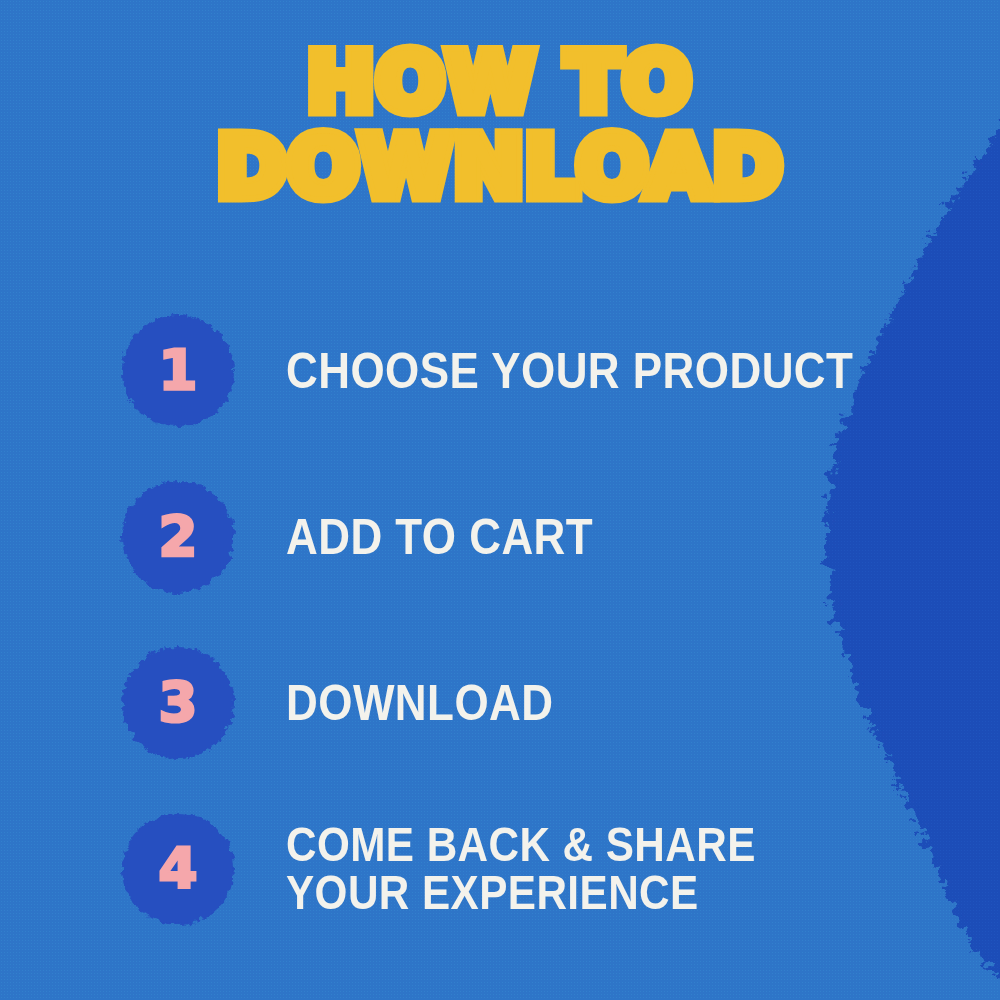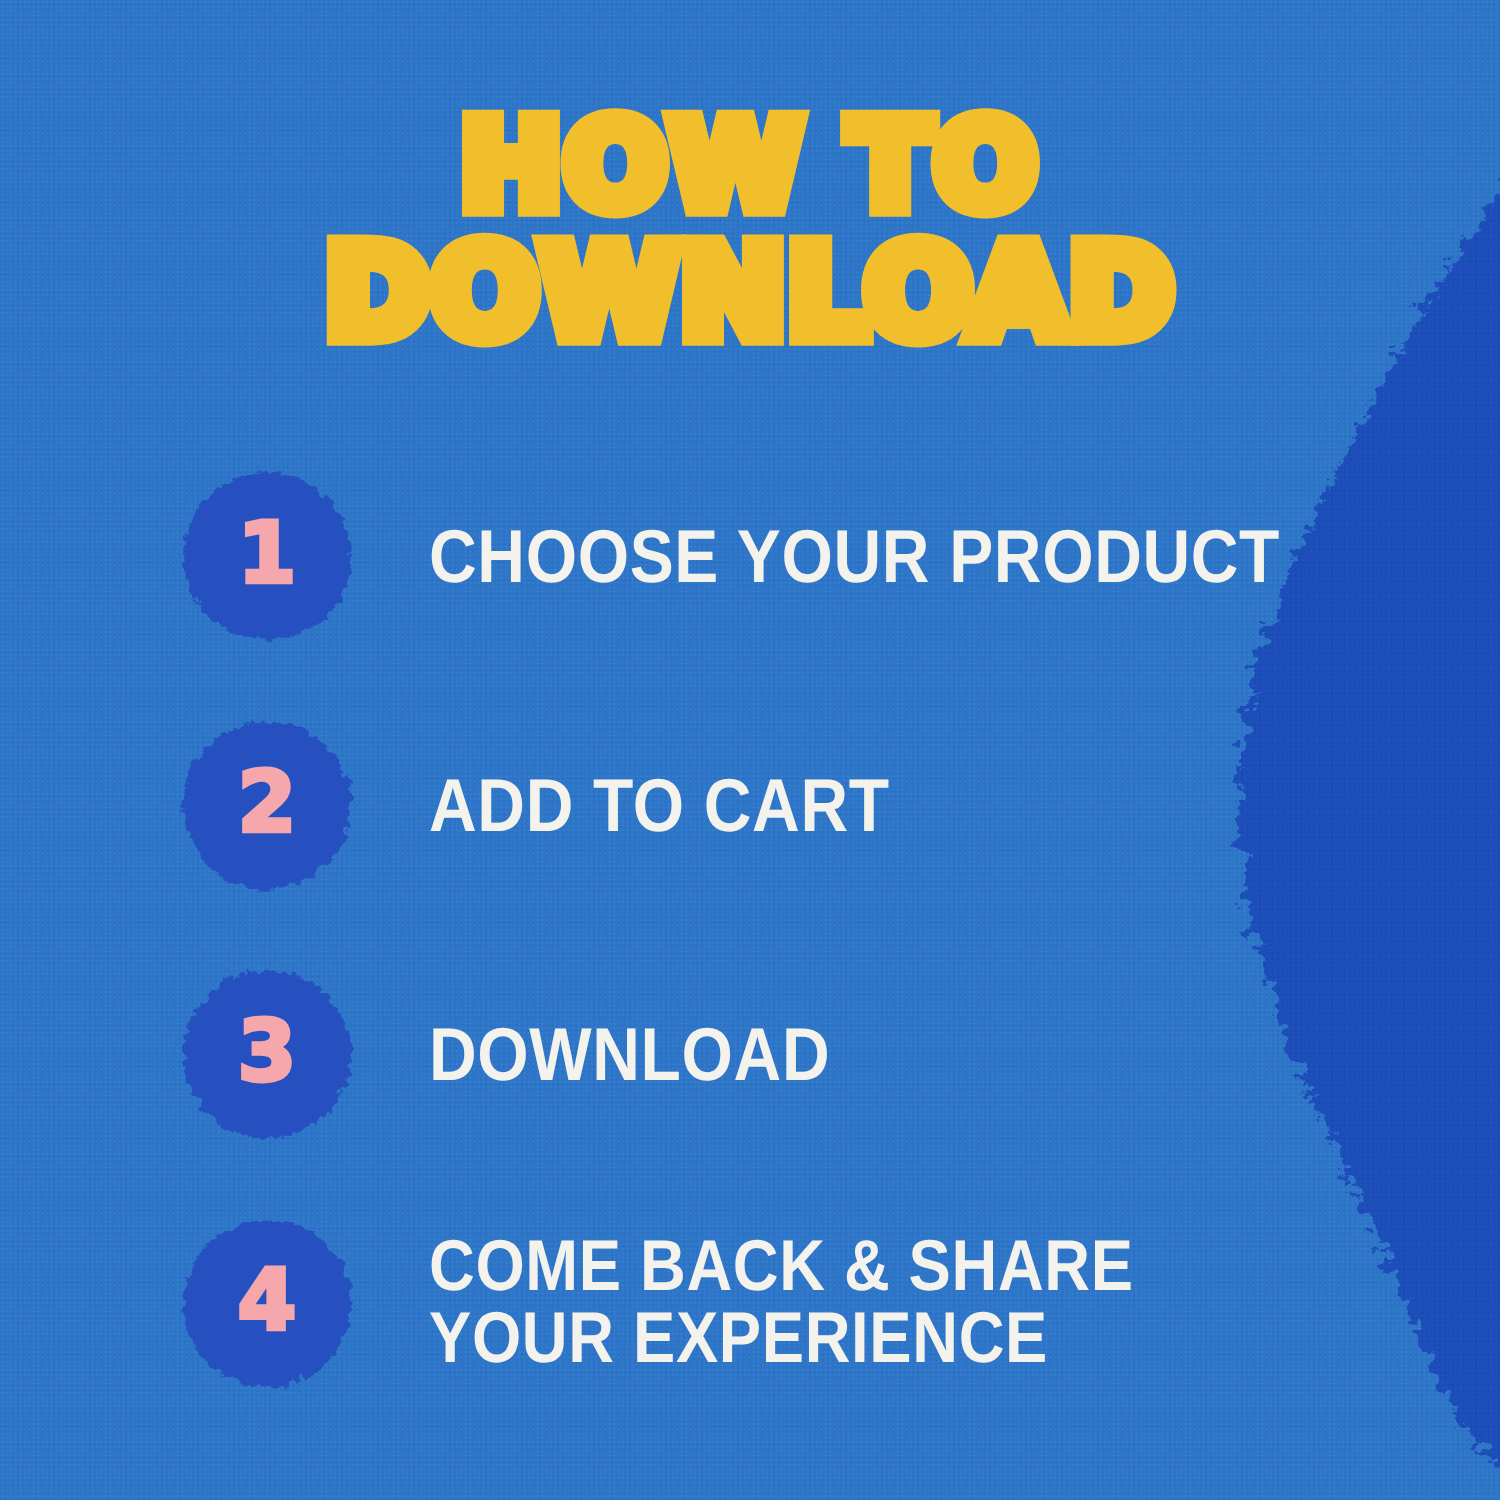--- a/index.html
+++ b/index.html
@@ -73,21 +73,20 @@
        0 0 0 #f2bf2c,
        4px 0 0 #f2bf2c, -4px 0 0 #f2bf2c,
        0 4px 0 #f2bf2c, 0 -4px 0 #f2bf2c,
        3px 3px 0 #f2bf2c, -3px 3px 0 #f2bf2c,
        3px -3px 0 #f2bf2c, -3px -3px 0 #f2bf2c;
   }
 
   .heading-line.line1 {
     font-size: 80px;
     line-height: 82px;
-    margin-top: 28px;
   }
   .heading-line.line2 {
     font-size: 84px;
     line-height: 86px;
     letter-spacing: 1px;
   }
 
   
   .steps {
     position: absolute;

